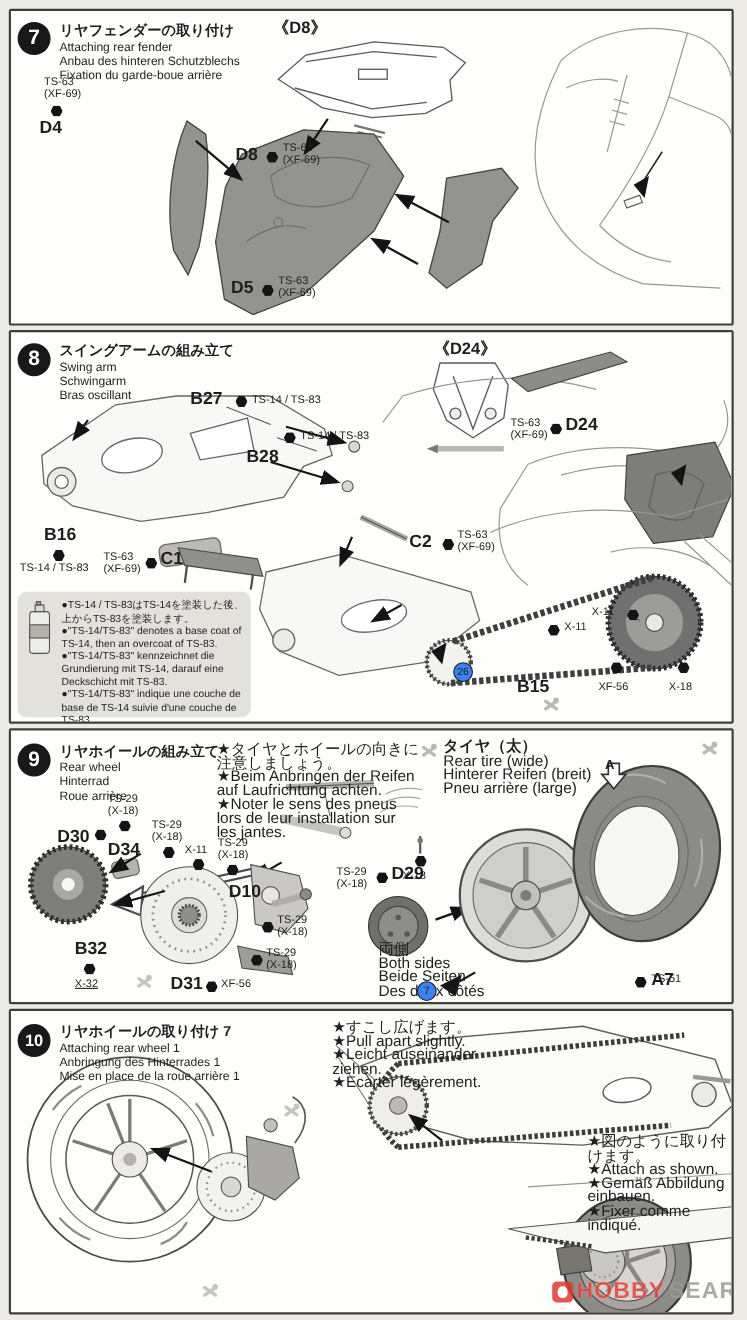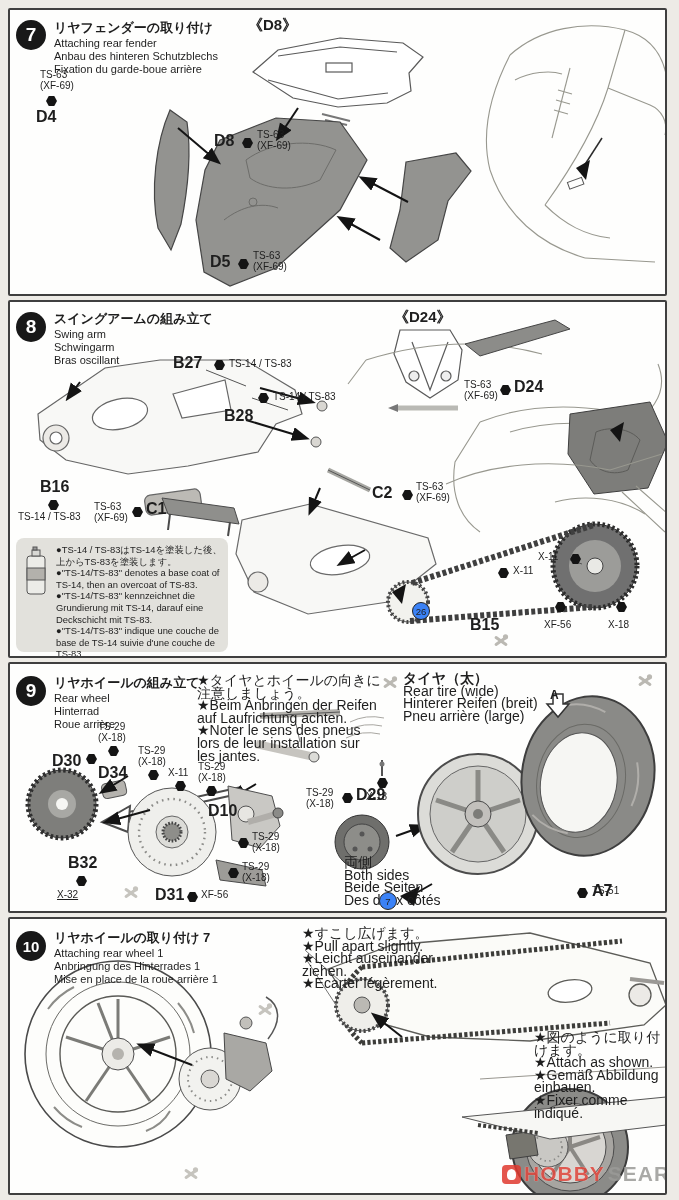--- a/index.html
+++ b/index.html
@@ -415,21 +415,21 @@
     <div class="abs chip" style="left:228px;top:174px;"></div>
     <div class="abs pc" style="left:242px;top:168px;">TS-29</div>
     <div class="abs pc" style="left:242px;top:179px;">(X-18)</div>
 
     <div class="abs chip" style="left:218px;top:204px;"></div>
     <div class="abs pc" style="left:232px;top:198px;">TS-29</div>
     <div class="abs pc" style="left:232px;top:209px;">(X-18)</div>
 
     <div class="abs pid" style="left:58px;top:190px;">B32</div>
     <div class="abs chip" style="left:66px;top:212px;"></div>
-    <div class="abs pc" style="left:47px;top:226px;text-decoration:underline;">X-32</div>
+    <div class="abs pc" style="left:58px;top:226px;text-decoration:underline;">X-32</div>
 
     <svg class="abs" style="left:112px;top:220px;" width="18" height="18" viewBox="0 0 18 18">
       <g fill="#c6c4be">
           <rect x="1.5" y="7.5" width="15" height="3" rx="1.5" transform="rotate(35 9 9)"></rect>
       <rect x="1.5" y="7.5" width="15" height="3" rx="1.5" transform="rotate(-35 9 9)"></rect>
           <circle cx="13.5" cy="4.8" r="2.6"></circle>
         </g>
     </svg>
 
     <div class="abs pid" style="left:145px;top:222px;">D31</div>

